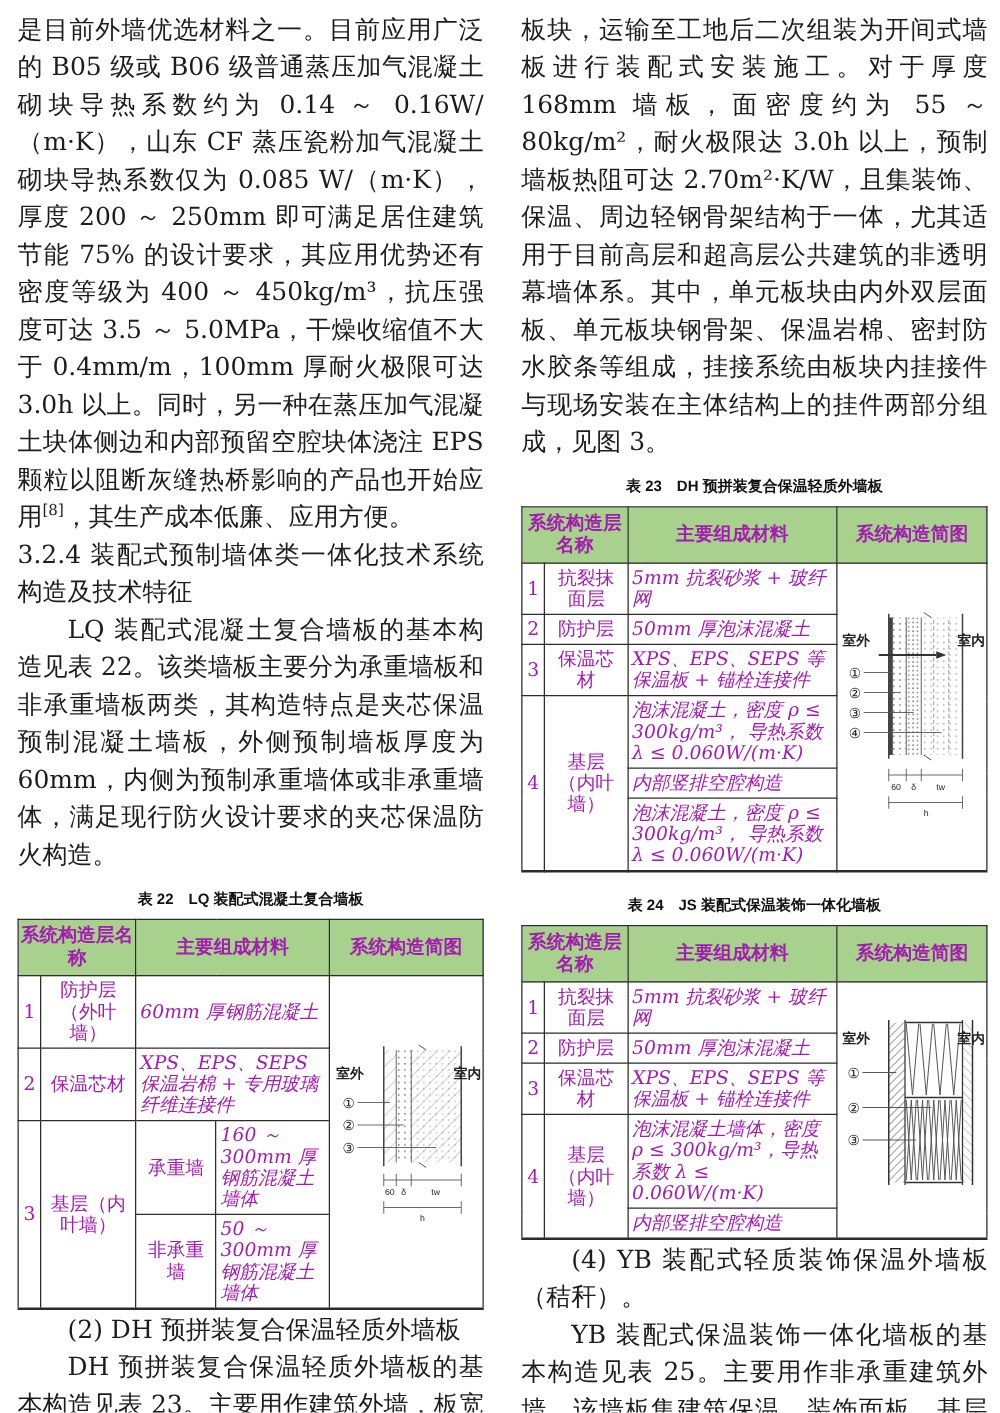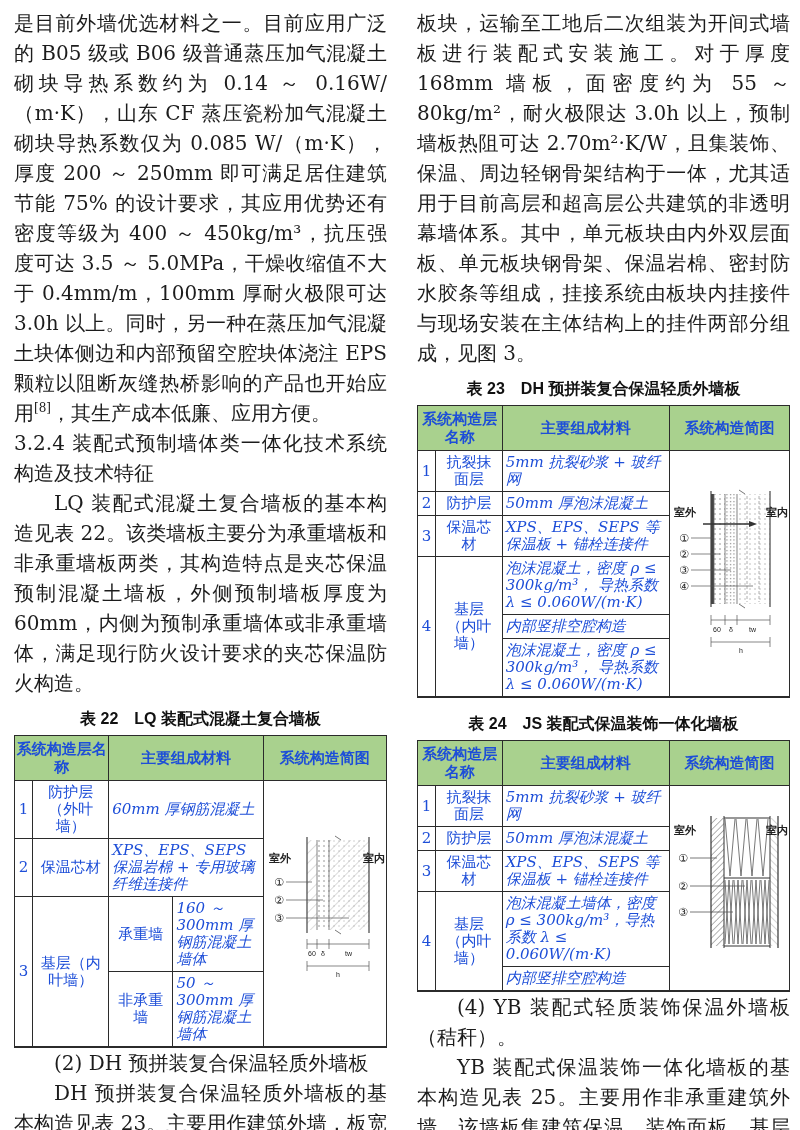--- a/index.html
+++ b/index.html
@@ -6,23 +6,23 @@
   body{width:800px;height:1130px;overflow:hidden;color:#1c1c1c;
        font-family:"DejaVu Serif","Liberation Serif",serif;}
   .page{display:flex;gap:30px;padding:8px 10px 0 14px;box-sizing:border-box;width:800px;}
   .col{width:373px;flex:none;}
   p.body{font-size:20px;line-height:30px;text-align:justify;margin:0;
          text-justify:inter-ideograph;}
   p.ind{text-indent:2em;}
   .heading{font-size:20px;line-height:30px;font-weight:normal;margin:0;text-align:justify;}
   sup.ref{font-size:12px;line-height:0;}
   .tbl-title{font-family:"Liberation Sans","DejaVu Sans",sans-serif;font-weight:bold;
-             font-size:16px;line-height:20px;text-align:center;margin:11px 0 6px 0;color:#111;}
+             font-size:12px;line-height:20px;text-align:center;margin:11px 0 6px 0;color:#111;}
   table.ctable{width:100%;border-collapse:collapse;table-layout:fixed;
-               font-size:15px;line-height:17px;color:#1d4ed8;
+               font-size:15px;line-height:17px;color:#a21caf;
                border-top:1.5px solid #2b2b2b;border-bottom:2px solid #2b2b2b;}
   table.ctable th{background:#a9d18e;font-family:"Liberation Sans","DejaVu Sans",sans-serif;
                   font-weight:bold;font-size:15px;line-height:18px;
                   border:1px solid #2b2b2b;padding:4px 1px;text-align:center;}
   table.ctable td{border:1px solid #2b2b2b;padding:3px 3px;vertical-align:middle;}
   td.no{text-align:center;padding:3px 0;}
   td.name{text-align:center;padding:3px 1px;}
   td.mat{text-align:left;font-style:italic;}
   td.diag{padding:2px 0;text-align:center;}
   .mt-after-table{margin-top:26px;}

